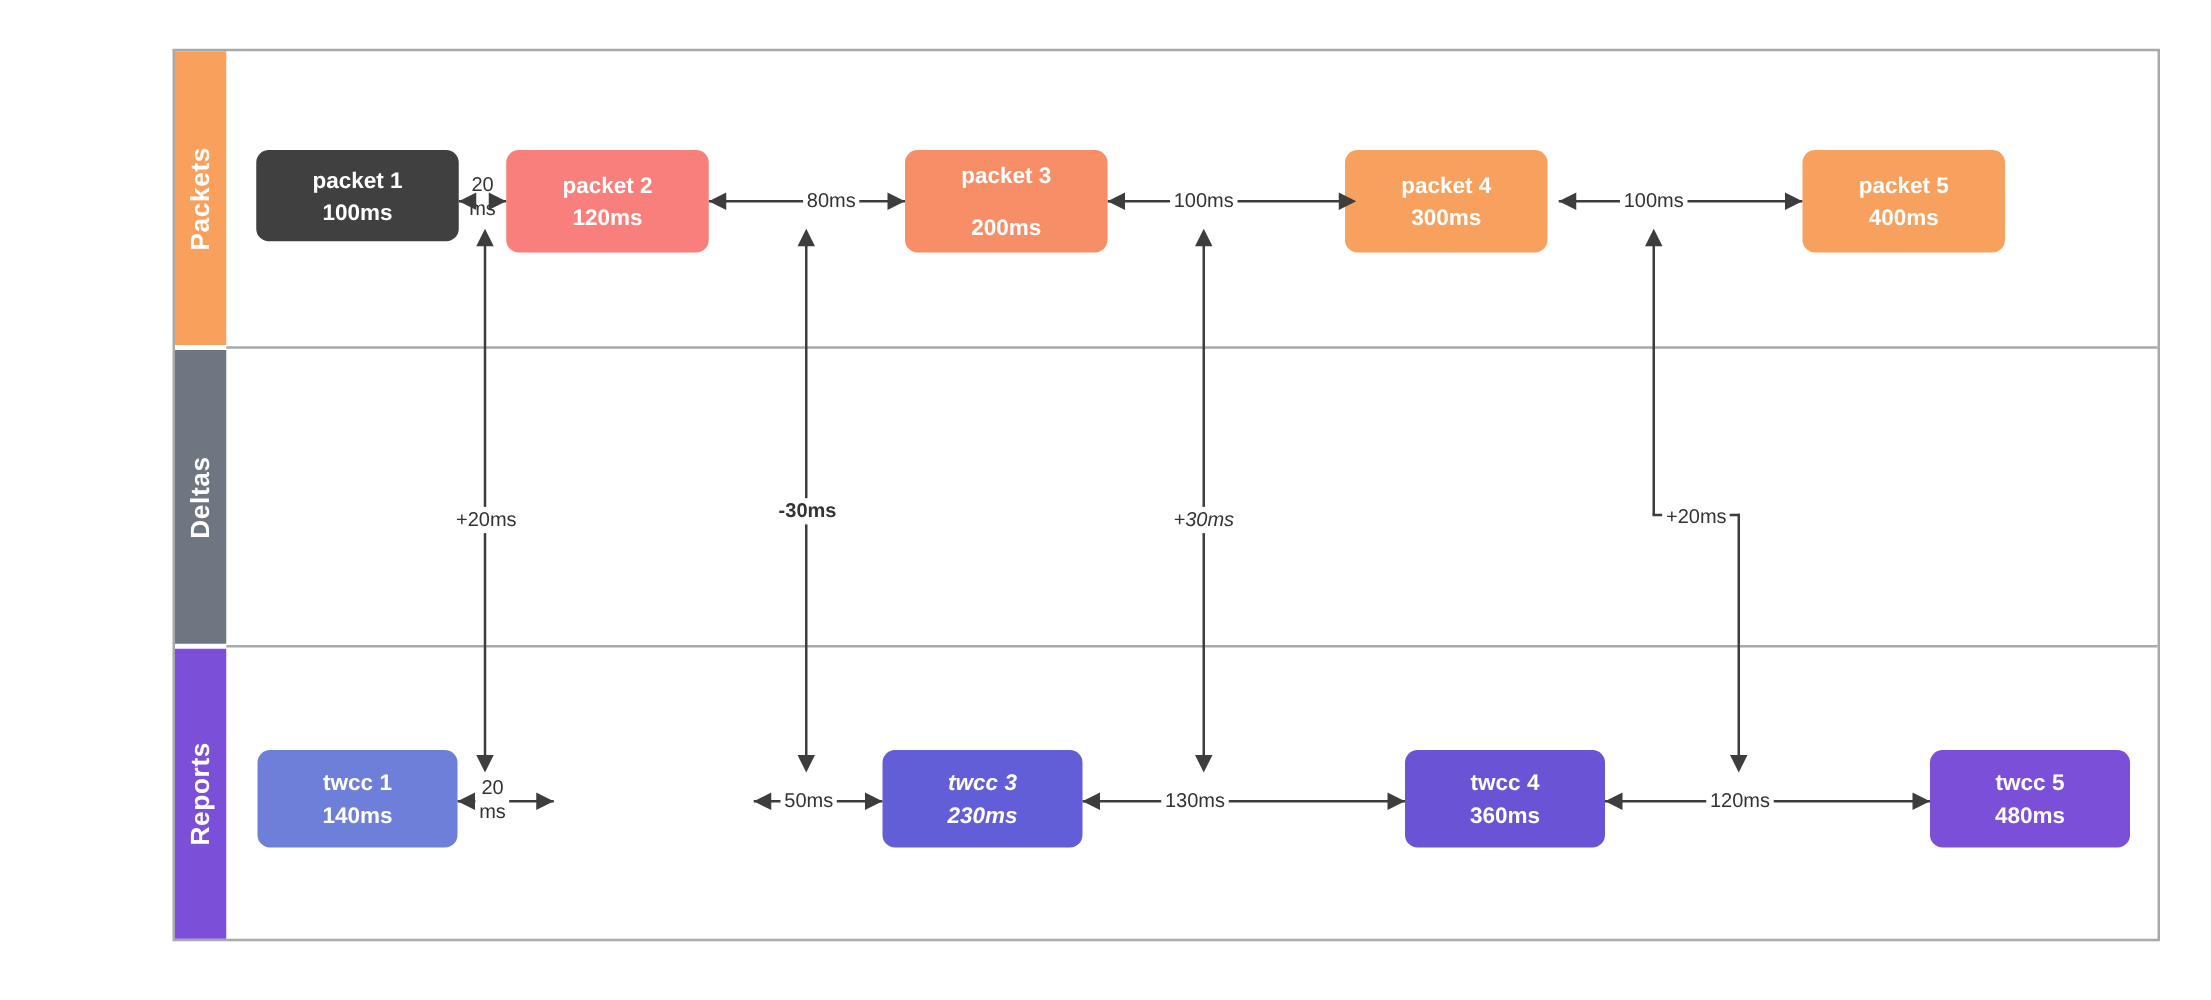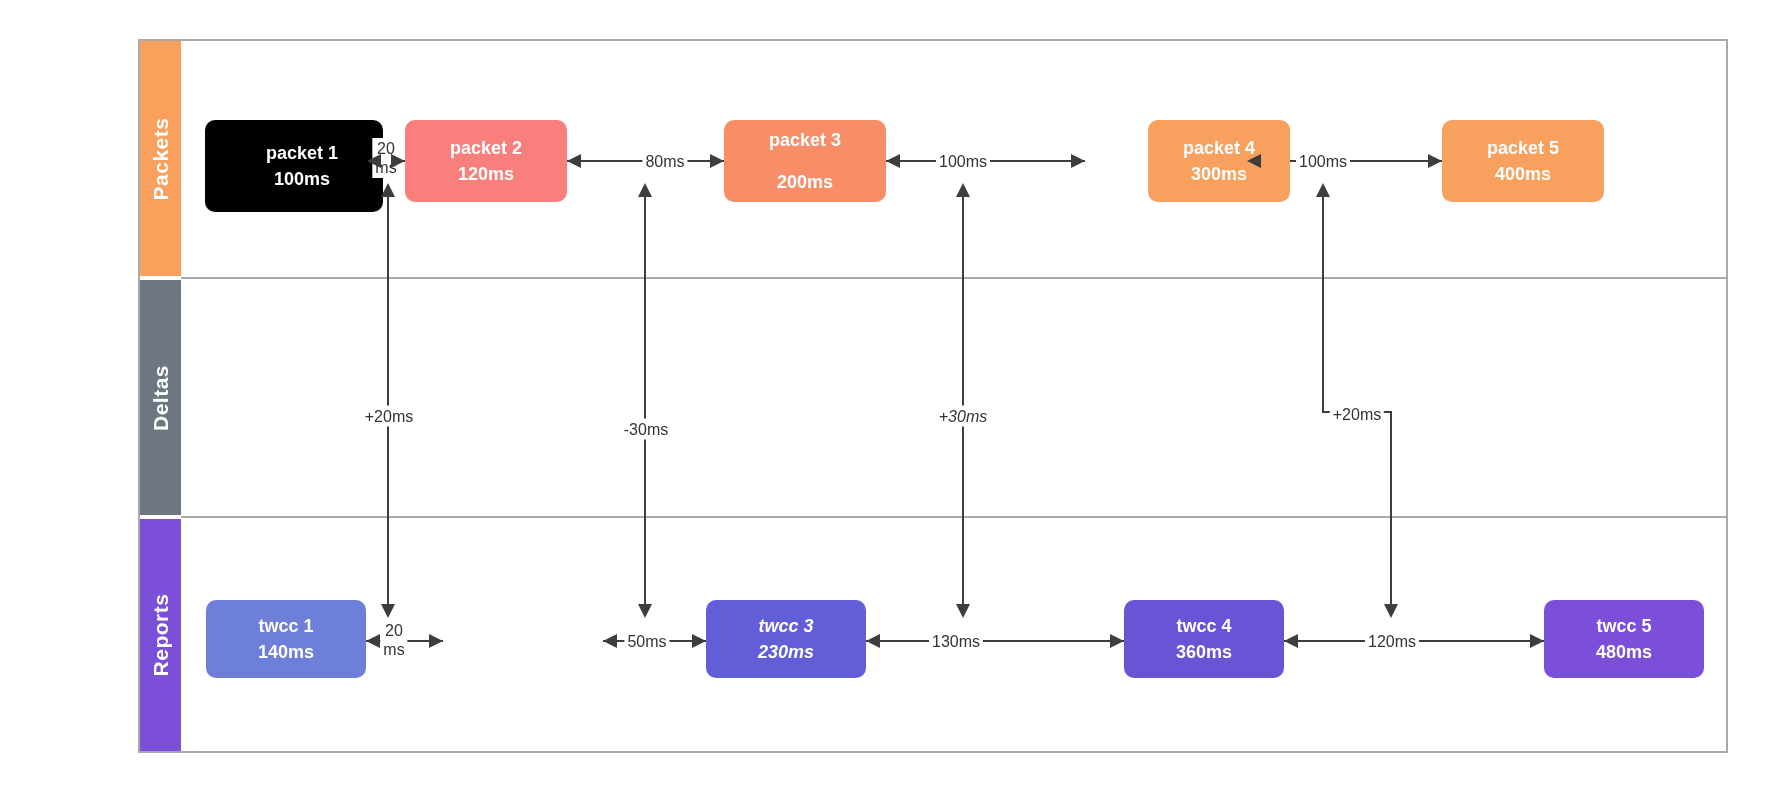--- a/index.html
+++ b/index.html
@@ -39,33 +39,33 @@
   <div class="lane-bar" style="top: 41px; height: 235px; background-color: rgb(249, 160, 92);">
     <span class="lane-label">Packets</span>
   </div>
   <div class="lane-bar" style="top: 280px; height: 235px; background-color: rgb(110, 118, 129);">
     <span class="lane-label">Deltas</span>
   </div>
   <div class="lane-bar" style="top: 519px; height: 232px; background-color: rgb(124, 79, 217);">
     <span class="lane-label">Reports</span>
   </div>
 
-  <div class="node" style="left: 205px; top: 120px; width: 162px; height: 92px; background-color: #000000; padding-left: 16px;">
+  <div class="node" style="left: 205px; top: 120px; width: 162px; height: 73px; background-color: #404040;">
     <div>packet 1</div>
     <div>100ms</div>
   </div>
   <div class="node" style="left: 405px; top: 120px; width: 162px; height: 82px; background-color: rgb(248, 127, 123);">
     <div>packet 2</div>
     <div>120ms</div>
   </div>
   <div class="node" style="left: 724px; top: 120px; width: 162px; height: 82px; background-color: rgb(248, 142, 104); gap: 16px;">
     <div>packet 3</div>
     <div>200ms</div>
   </div>
-  <div class="node" style="left: 1148px; top: 120px; width: 142px; height: 82px; background-color: rgb(248, 160, 94); text-align: center;">
+  <div class="node" style="left: 1076px; top: 120px; width: 162px; height: 82px; background-color: rgb(248, 160, 94); text-align: center;">
     <div>packet 4</div>
     <div>300ms</div>
   </div>
   <div class="node" style="left: 1442px; top: 120px; width: 162px; height: 82px; background-color: rgb(248, 160, 94);">
     <div>packet 5</div>
     <div>400ms</div>
   </div>
 
   <div class="node" style="left: 206px; top: 600px; width: 160px; height: 78px; background-color: rgb(110, 127, 217);">
     <div>twcc 1</div>
@@ -127,21 +127,21 @@
   <div class="ah ah-right" style="left:1530px;top:634px;"></div>
 
   <div class="vline" style="left:387px;top:186px;height:428px;"></div>
   <div class="ah ah-up" style="left:381px;top:183px;"></div>
   <div class="ah ah-down" style="left:381px;top:604px;"></div>
   <div class="dlabel" style="left:389px;top:416px;">+20ms</div>
 
   <div class="vline" style="left:644px;top:186px;height:428px;"></div>
   <div class="ah ah-up" style="left:638px;top:183px;"></div>
   <div class="ah ah-down" style="left:638px;top:604px;"></div>
-  <div class="dlabel" style="left:646px;top:429px;">-30ms</div>
+  <div class="dlabel" style="left:646px;top:409px;font-weight:bold;">-30ms</div>
 
   <div class="vline" style="left:962px;top:186px;height:428px;"></div>
   <div class="ah ah-up" style="left:956px;top:183px;"></div>
   <div class="ah ah-down" style="left:956px;top:604px;"></div>
   <div class="dlabel" style="left:963px;top:416px;font-style:italic;">+30ms</div>
 
   <div class="vline" style="left:1322px;top:186px;height:226px;"></div>
   <div class="hline" style="left:1322px;top:411px;width:70px;"></div>
   <div class="vline" style="left:1390px;top:411px;height:196px;"></div>
   <div class="ah ah-up" style="left:1316px;top:183px;"></div>

